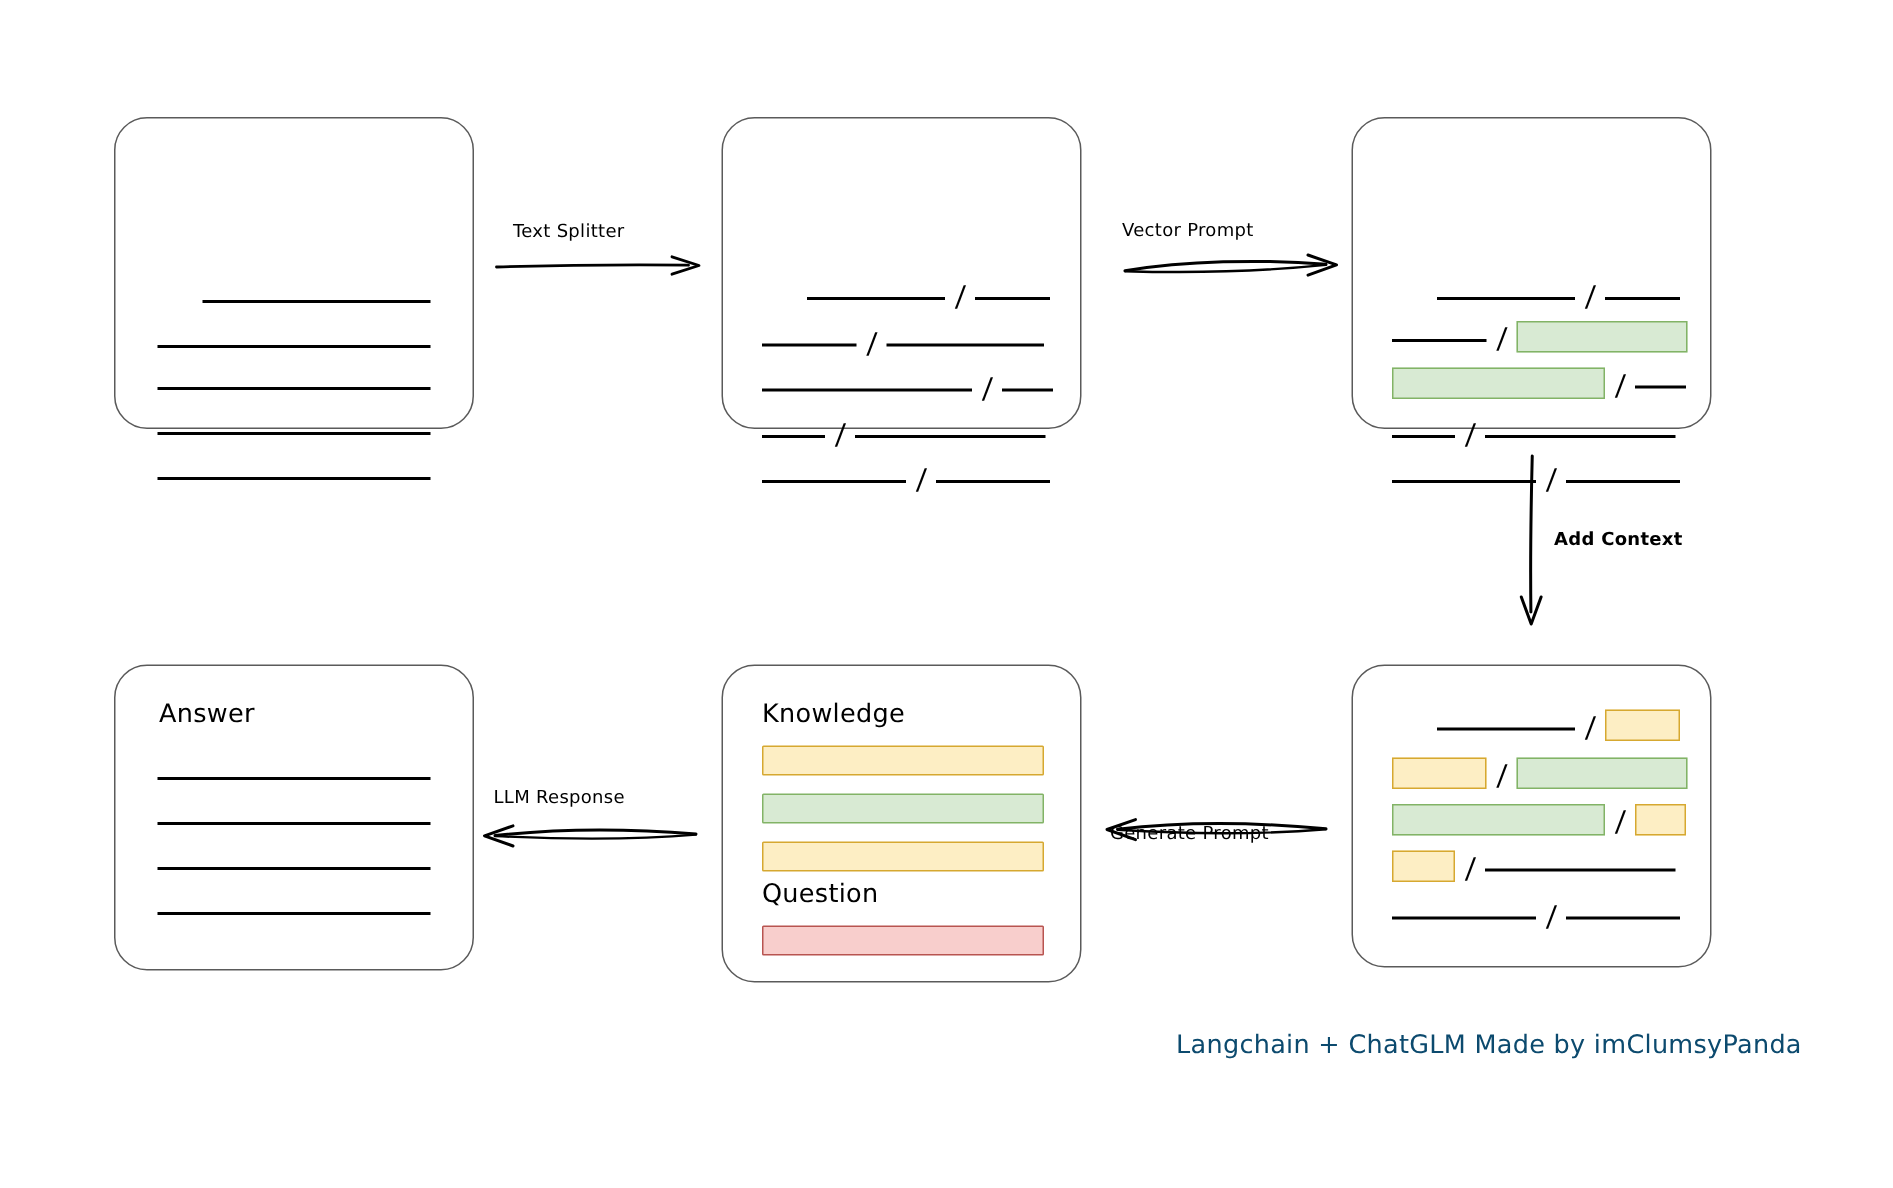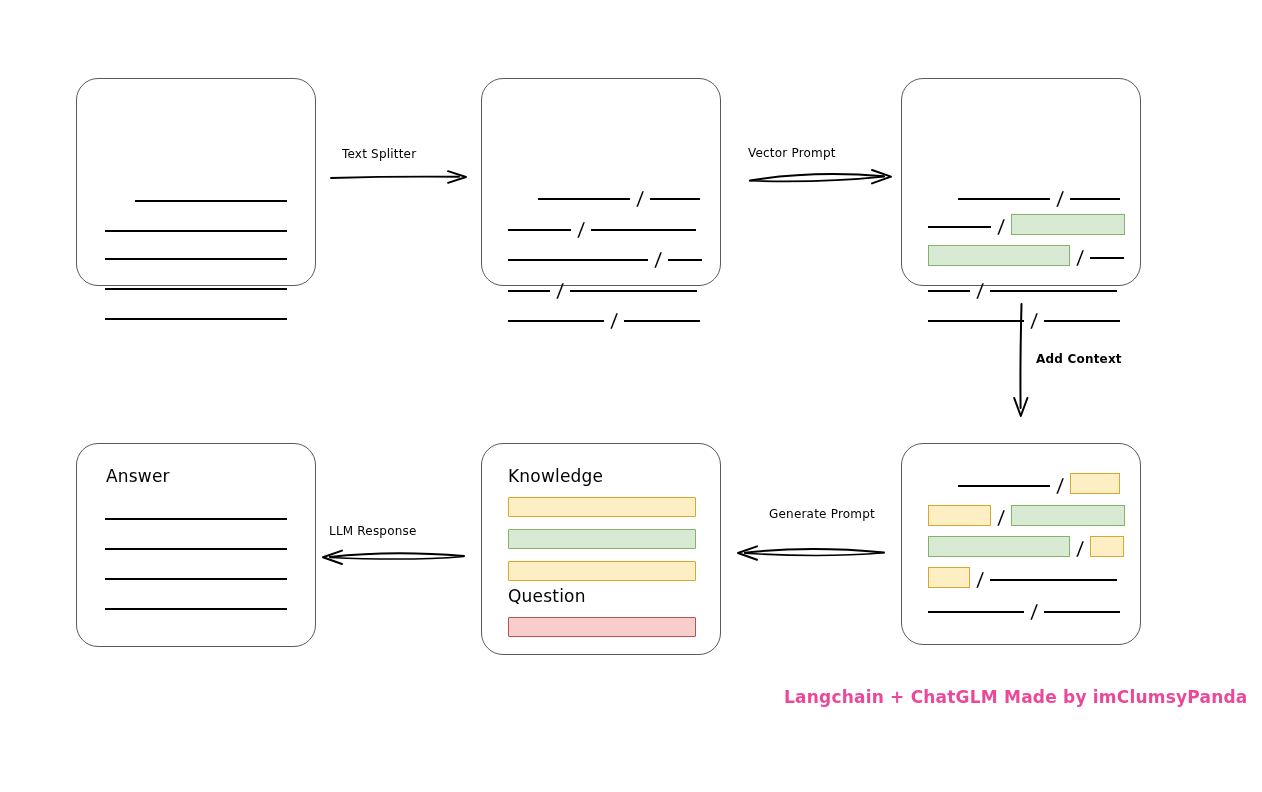--- a/index.html
+++ b/index.html
@@ -119,23 +119,23 @@
     letter-spacing: 0.2px;
     color: #000000;
     white-space: nowrap;
   }
 
   
   .footer-credit {
     position: absolute;
     font-family: "DejaVu Sans", sans-serif;
     font-size: 17px;
-    font-weight: 700;
+    font-weight: 400;
     letter-spacing: 0.2px;
-    color: #ec4899;
+    color: #0c4a6e;
     white-space: nowrap;
   }
 
   .arrows-svg {
     position: absolute;
     left: 0; top: 0;
     width: 1262px;
     height: 792px;
     pointer-events: none;
   }
@@ -176,21 +176,21 @@
       <path d="M 342 550.6 L 323 557.2 L 342 564.0" stroke="#000" stroke-width="2.0" fill="none" stroke-linecap="round" stroke-linejoin="round"></path>
     </g>
   </svg>
 
   <div class="arrow-label" style="left:342px; top:147px;">Text Splitter</div>
 
   <div class="arrow-label" style="left:748px; top:146px;">Vector Prompt</div>
 
   <div class="arrow-label" style="left:1036px; top:352px;font-weight:bold;">Add Context</div>
 
-  <div class="arrow-label" style="left:740px; top:507px;margin-left:29px;">Generate Prompt</div>
+  <div class="arrow-label" style="left:740px; top:548px;">Generate Prompt</div>
 
   <div class="arrow-label" style="left:329px; top:524px;">LLM Response</div>
 
   <div class="doc-box" style="left:76px; top:78px; width:240px; height:208px;">
     <div class="doc-inner">
       <div class="row" style="left:58px; top:110px;">
         <span class="stroke" style="width:152px;"></span>
       </div>
       <div class="row" style="left:28px; top:140px;">
         <span class="stroke" style="width:182px;"></span>

